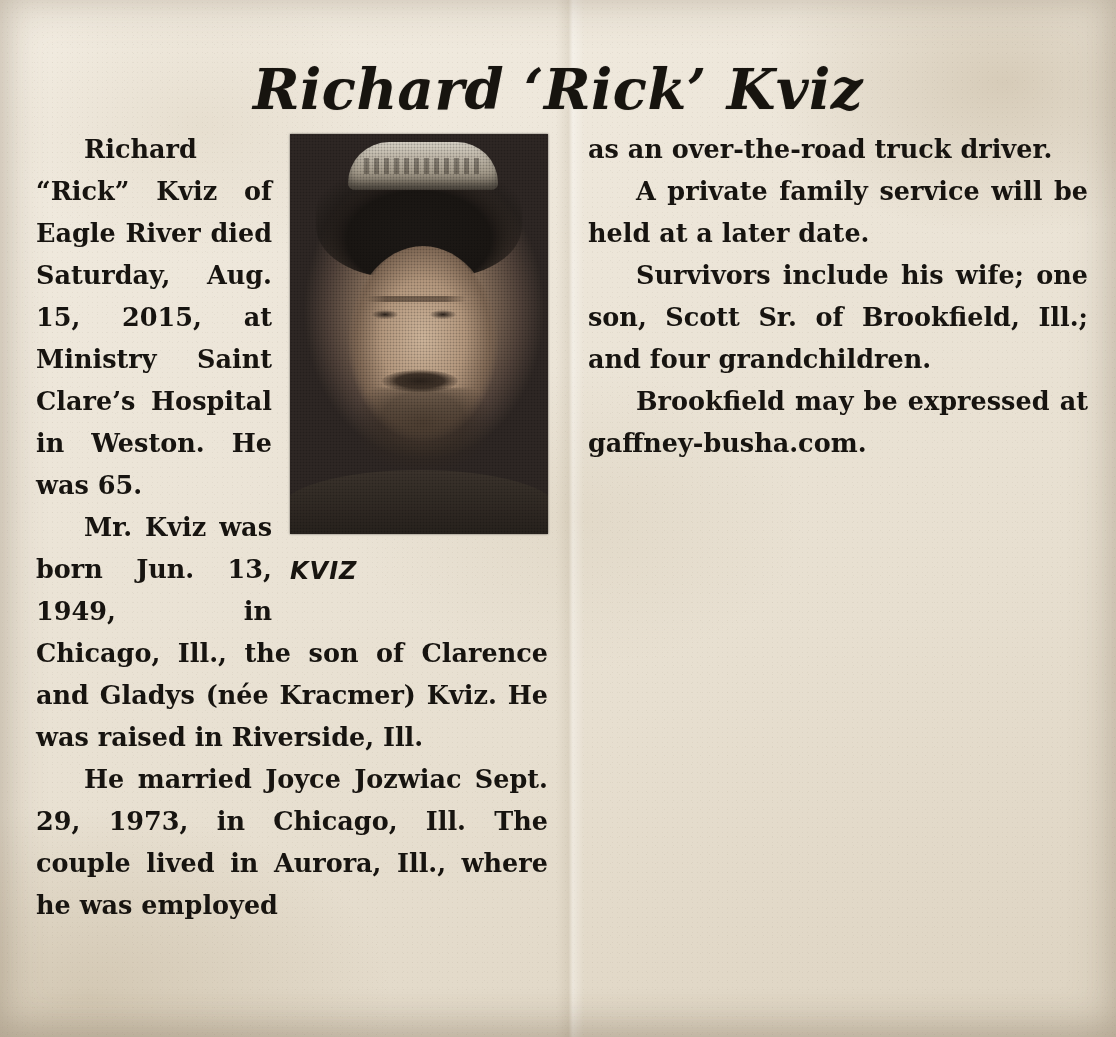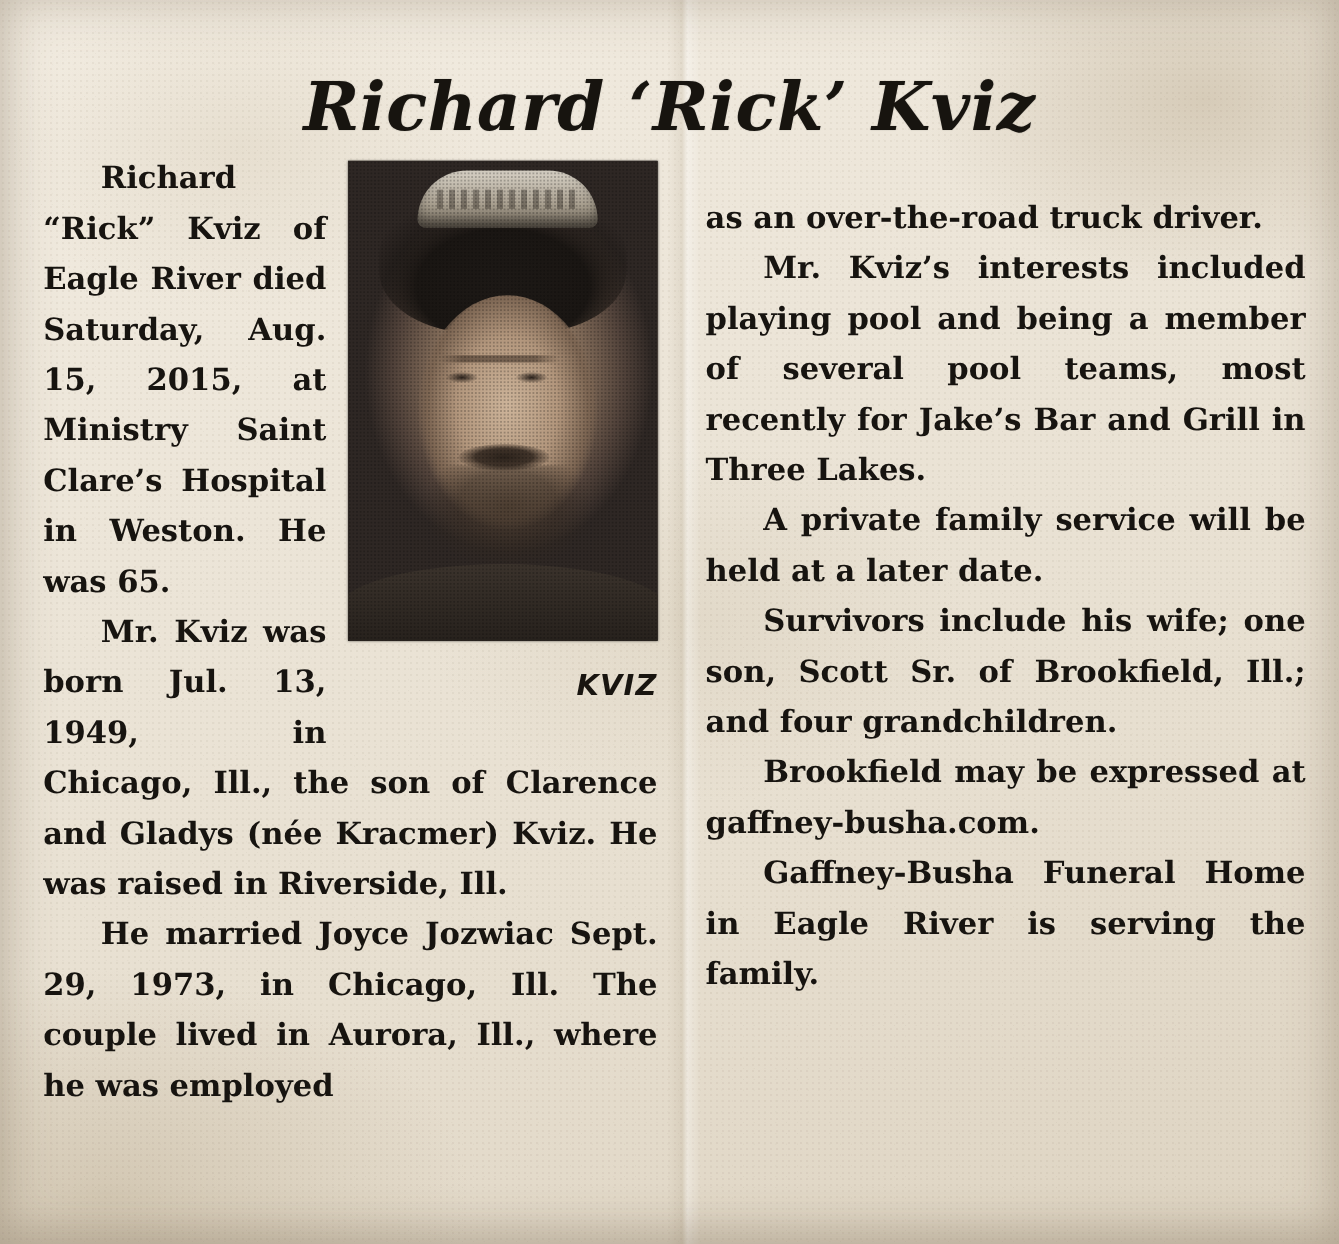--- a/index.html
+++ b/index.html
@@ -96,21 +96,20 @@
   }
   .col p {
     margin: 0;
     text-indent: 48px;
   }
   .col p.first {
     text-indent: 48px;
   }
   .col p.noindent {
     text-indent: 0;
-    margin-top: 33px;
   }
 
   
   #photo-block {
     float: right;
     width: 258px;
     margin: 6px 0 6px 18px;
   }
   #photo {
     width: 258px;
@@ -177,21 +176,21 @@
   }
   #photo .halftone {
     position:absolute; inset:0;
     background-image: radial-gradient(rgba(0,0,0,.30) 0.8px, rgba(0,0,0,0) 1.1px);
     background-size: 3px 3px;
     mix-blend-mode: multiply;
     opacity:.75;
   }
   #photo-caption {
     margin-top: 16px;
-    text-align: right;
+    text-align: left;
     font-family: "DejaVu Sans", "Liberation Sans", sans-serif;
     font-style: italic;
     font-weight: bold;
     font-size: 24px;
     letter-spacing: 1px;
     color: #191510;
   }
 </style>
 </head>
 <body>
@@ -216,27 +215,25 @@
         <div class="eyeR"></div>
         <div class="mustache"></div>
         <div class="beard"></div>
         <div class="shoulders"></div>
         <div class="halftone"></div>
       </div>
       <div id="photo-caption">KVIZ</div>
     </div>
 
     <p class="first">Richard “Rick” Kviz of Eagle River died Saturday, Aug. 15, 2015, at Ministry Saint Clare’s Hospital in Weston. He was 65.</p>
-    <p>Mr. Kviz was born Jul. 13, 1949, in Chicago, Ill., the son of Clarence and Gladys (née Kracmer) Kviz. He was raised in Riverside, Ill.</p>
+    <p>Mr. Kviz was born Jun. 13, 1949, in Chicago, Ill., the son of Clarence and Gladys (née Kracmer) Kviz. He was raised in Riverside, Ill.</p>
     <p>He married Joyce Jozwiac Sept. 29, 1973, in Chicago, Ill. The couple lived in Aurora, Ill., where he was employed</p>
   </div>
 
   <div class="col" id="col-right">
     <p class="noindent">as an over-the-road truck driver.</p>
-    <p>Mr. Kviz’s interests included playing pool and being a member of several pool teams, most recently for Jake’s Bar and Grill in Three Lakes.</p>
     <p>A private family service will be held at a later date.</p>
     <p>Survivors include his wife; one son, Scott Sr. of Brookfield, Ill.; and four grandchildren.</p>
     <p>Brookfield may be expressed at gaffney-busha.com.</p>
-    <p>Gaffney-Busha Funeral Home in Eagle River is serving the family.</p>
   </div>
 
   <div id="edge-shadow"></div>
 </div>
 
 </body></html>

